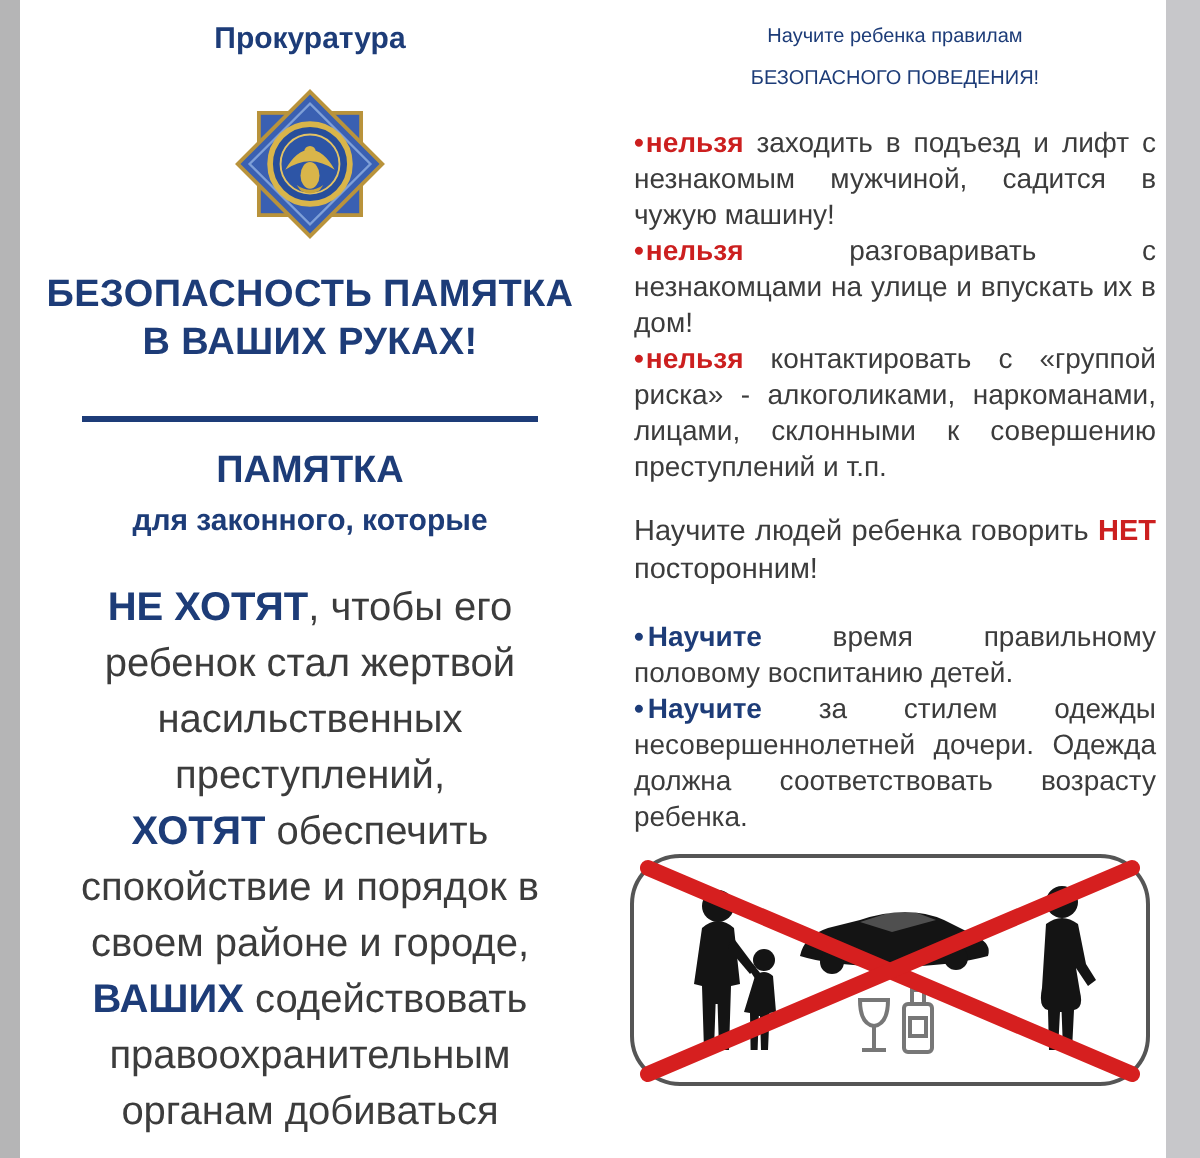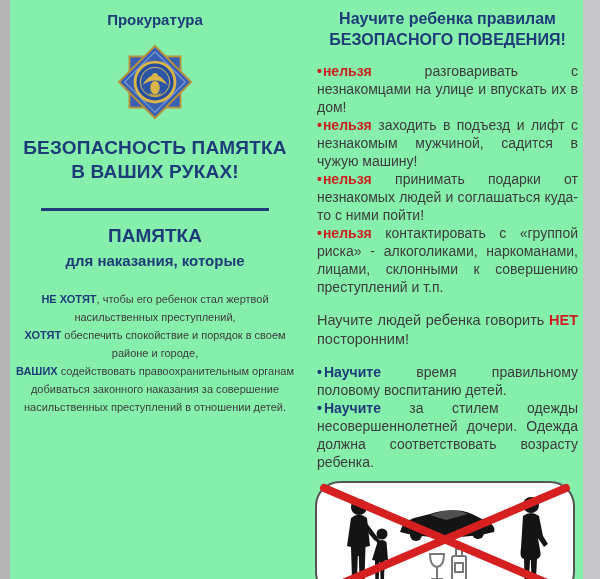--- a/index.html
+++ b/index.html
@@ -1,40 +1,40 @@
 <!DOCTYPE html>
 <html><head>
 <meta charset="utf-8">
 <style>
   html,body{margin:0;padding:0;background:#e9e9e9;}
   .poster{
-    position:relative;width:600px;height:579px;background:#86efac;
+    position:relative;width:600px;height:579px;background:#ffffff;
     font-family:"Liberation Sans",sans-serif;overflow:hidden;
     -webkit-font-smoothing:antialiased;
   }
   .strip{position:absolute;top:0;height:100%;}
   .strip.left{left:0;width:10px;background:#b5b5b6;}
   .strip.right{right:0;width:17px;background:#c7c7ca;}
 
   
   .col-left{position:absolute;left:16px;top:10px;width:278px;text-align:center;}
   .org-line{font-weight:bold;color:#1d3c78;font-size:15px;line-height:20px;}
   .emblem-wrap{margin:12px auto 6px;width:76px;height:80px;}
   .title-line{font-weight:bold;color:#1d3c78;font-size:19px;line-height:24px;letter-spacing:.2px;}
   .title-block{margin-top:14px;}
   .divider{height:3px;background:#1d3c78;width:228px;margin:24px auto 13px;}
   .memo-title{font-weight:bold;color:#1d3c78;font-size:19px;line-height:24px;}
   .memo-sub{font-weight:bold;color:#1d3c78;font-size:15px;line-height:20px;margin-top:3px;}
-  .para{font-size:11px;line-height:18px;color:#3c3c3c;margin:0 0 0 0;}
+  .para{font-size:20px;line-height:28px;color:#3c3c3c;margin:0 0 0 0;}
   .para-block{margin-top:19px;}
   .lead{color:#1d3c78;font-weight:bold;}
 
   
   .col-right{position:absolute;left:317px;top:8px;width:261px;}
-  .r-heading{text-align:center;font-weight:bold;color:#1d3c78;font-size:16px;line-height:21px;}
+  .r-heading{text-align:center;font-weight:normal;color:#1d3c78;font-size:10px;line-height:21px;}
   .rules{margin-top:12px;}
   .rule{font-size:14px;line-height:18px;color:#3c3c3c;text-align:justify;margin:0;}
   .kw-red{color:#cc1f1f;font-weight:bold;}
   .kw-blue{color:#1d3c78;font-weight:bold;}
   .bullet-red{color:#cc1f1f;font-weight:bold;margin-right:1px;}
   .bullet-blue{color:#1d3c78;font-weight:bold;margin-right:2px;}
   .say-no{font-size:14.5px;line-height:18.5px;color:#3c3c3c;text-align:justify;margin:15px 0 0 0;}
   .hl-red{color:#cc1f1f;font-weight:bold;}
   .advice{margin-top:15px;}
   .advice p{font-size:14px;line-height:18px;color:#3c3c3c;text-align:justify;margin:0;}
@@ -67,39 +67,38 @@
     </div>
 
     <div class="title-block">
       <div class="title-line">БЕЗОПАСНОСТЬ ПАМЯТКА</div>
       <div class="title-line">В ВАШИХ РУКАХ!</div>
     </div>
 
     <div class="divider"></div>
 
     <div class="memo-title">ПАМЯТКА</div>
-    <div class="memo-sub">для наказания, которые</div>
+    <div class="memo-sub">для законного, которые</div>
 
     <div class="para-block">
       <p class="para"><span class="lead">НЕ ХОТЯТ</span><span>, чтобы его ребенок стал жертвой насильственных преступлений,</span></p>
       <p class="para"><span class="lead">ХОТЯТ</span><span> обеспечить спокойствие и порядок в своем районе и городе,</span></p>
       <p class="para"><span class="lead">ВАШИХ</span><span> содействовать правоохранительным органам добиваться законного наказания за совершение насильственных преступлений в отношении детей.</span></p>
     </div>
   </div>
 
   <div class="col-right">
     <div class="r-heading">
       <div>Научите ребенка правилам</div>
       <div>БЕЗОПАСНОГО ПОВЕДЕНИЯ!</div>
     </div>
 
     <div class="rules">
+      <p class="rule"><span class="bullet-red">•</span><span class="kw-red">нельзя</span><span> заходить в подъезд и лифт с незнакомым мужчиной, садится в чужую машину!</span></p>
       <p class="rule"><span class="bullet-red">•</span><span class="kw-red">нельзя</span><span> разговаривать с незнакомцами на улице и впускать их в дом!</span></p>
-      <p class="rule"><span class="bullet-red">•</span><span class="kw-red">нельзя</span><span> заходить в подъезд и лифт с незнакомым мужчиной, садится в чужую машину!</span></p>
-      <p class="rule"><span class="bullet-red">•</span><span class="kw-red">нельзя</span><span> принимать подарки от незнакомых людей и соглашаться куда-то с ними пойти!</span></p>
       <p class="rule"><span class="bullet-red">•</span><span class="kw-red">нельзя</span><span> контактировать с «группой риска» - алкоголиками, наркоманами, лицами, склонными к совершению преступлений и т.п.</span></p>
     </div>
 
     <p class="say-no"><span>Научите людей ребенка говорить </span><span class="hl-red">НЕТ</span><span> посторонним!</span></p>
 
     <div class="advice">
       <p><span class="bullet-blue">•</span><span class="kw-blue">Научите</span><span> время правильному половому воспитанию детей.</span></p>
       <p><span class="bullet-blue">•</span><span class="kw-blue">Научите</span><span> за стилем одежды несовершеннолетней дочери. Одежда должна соответствовать возрасту ребенка.</span></p>
     </div>
 

